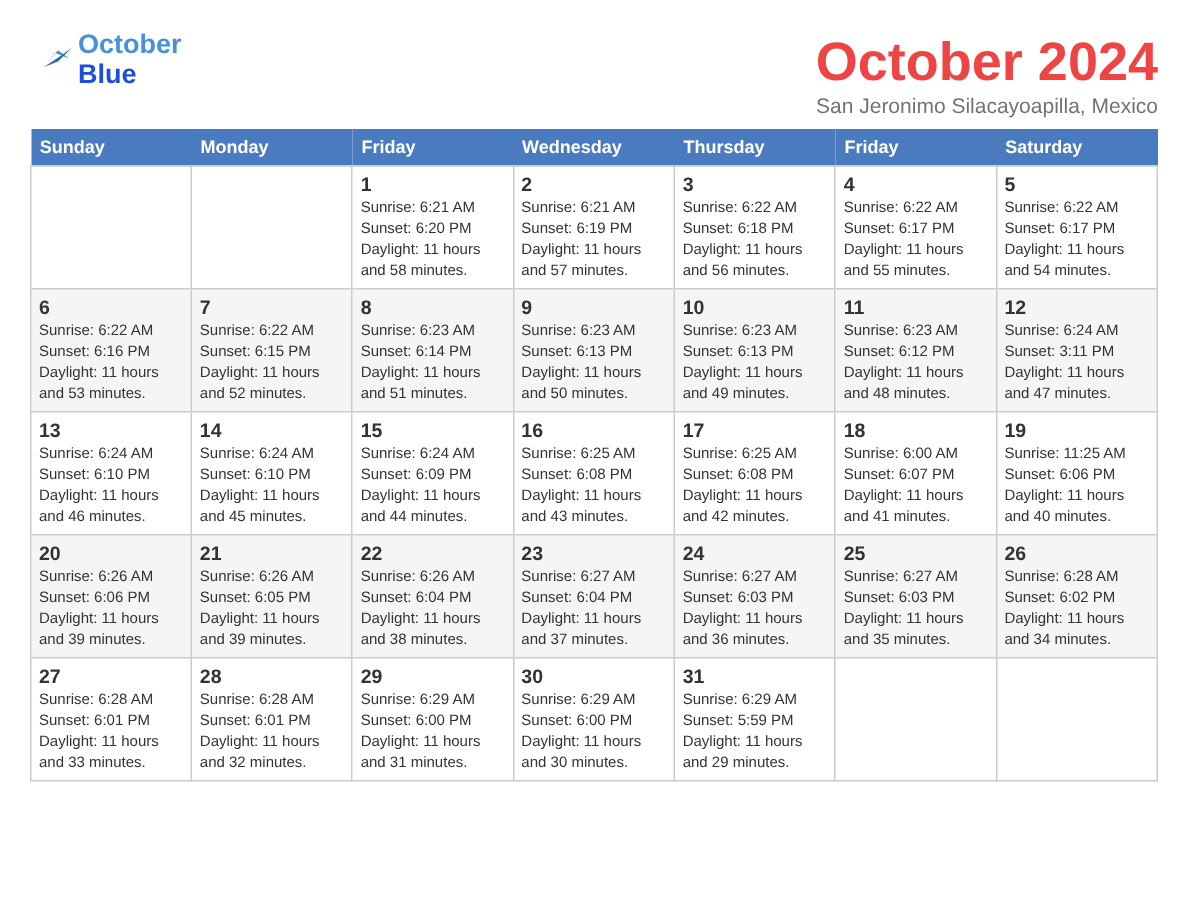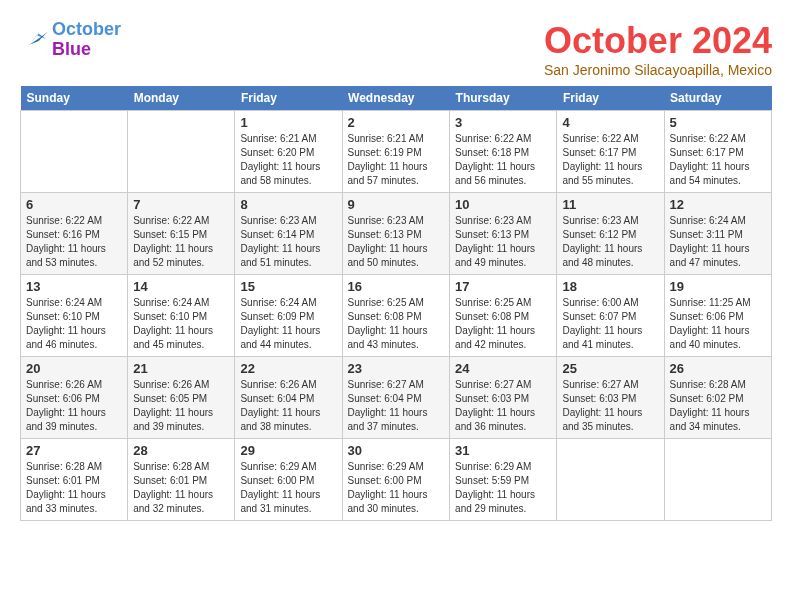--- a/index.html
+++ b/index.html
@@ -37,21 +37,21 @@
     .title-block {
       text-align: right;
     }
     .month-title {
       font-size: 36px;
       font-weight: bold;
       color: #ef4444;
     }
     .subtitle {
       font-size: 14px;
-      color: #a16207;
+      color: #737373;
     }
     table {
       width: 100%;
       border-collapse: collapse;
       font-size: 11px;
       border-radius: 24px;
     }
     th {
       background-color: #4a7bbf;
       color: #fff;
@@ -94,21 +94,21 @@
 
 <div class="header">
   <div class="logo">
     <svg class="logo-bird" viewBox="0 0 30 30" xmlns="http://www.w3.org/2000/svg">
       <polygon points="10,20 20,8 28,14 18,10" fill="#4a90d9"></polygon>
       <polygon points="10,20 22,12 30,6 20,16" fill="#2a6da8"></polygon>
     </svg>
     <div>
       <div class="logo-text">
         <span>October</span><br>
-        <span style="color:#a21caf">Blue</span>
+        <span style="color:#1d4ed8">Blue</span>
       </div>
     </div>
   </div>
   <div class="title-block">
     <div class="month-title">October 2024</div>
     <div class="subtitle">San Jeronimo Silacayoapilla, Mexico</div>
   </div>
 </div>
 
 <table>

